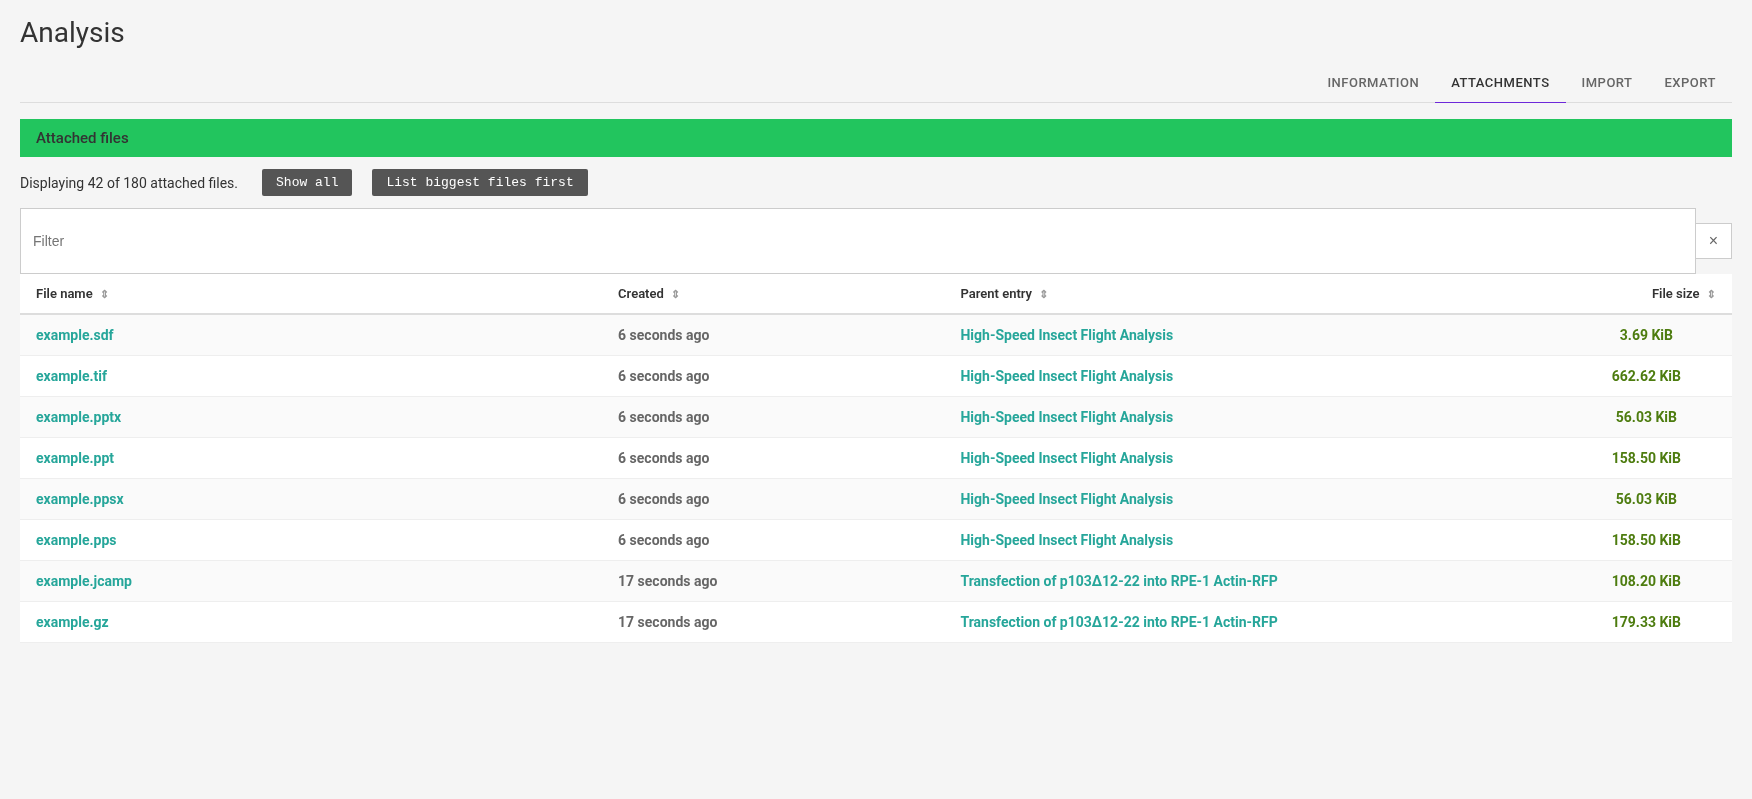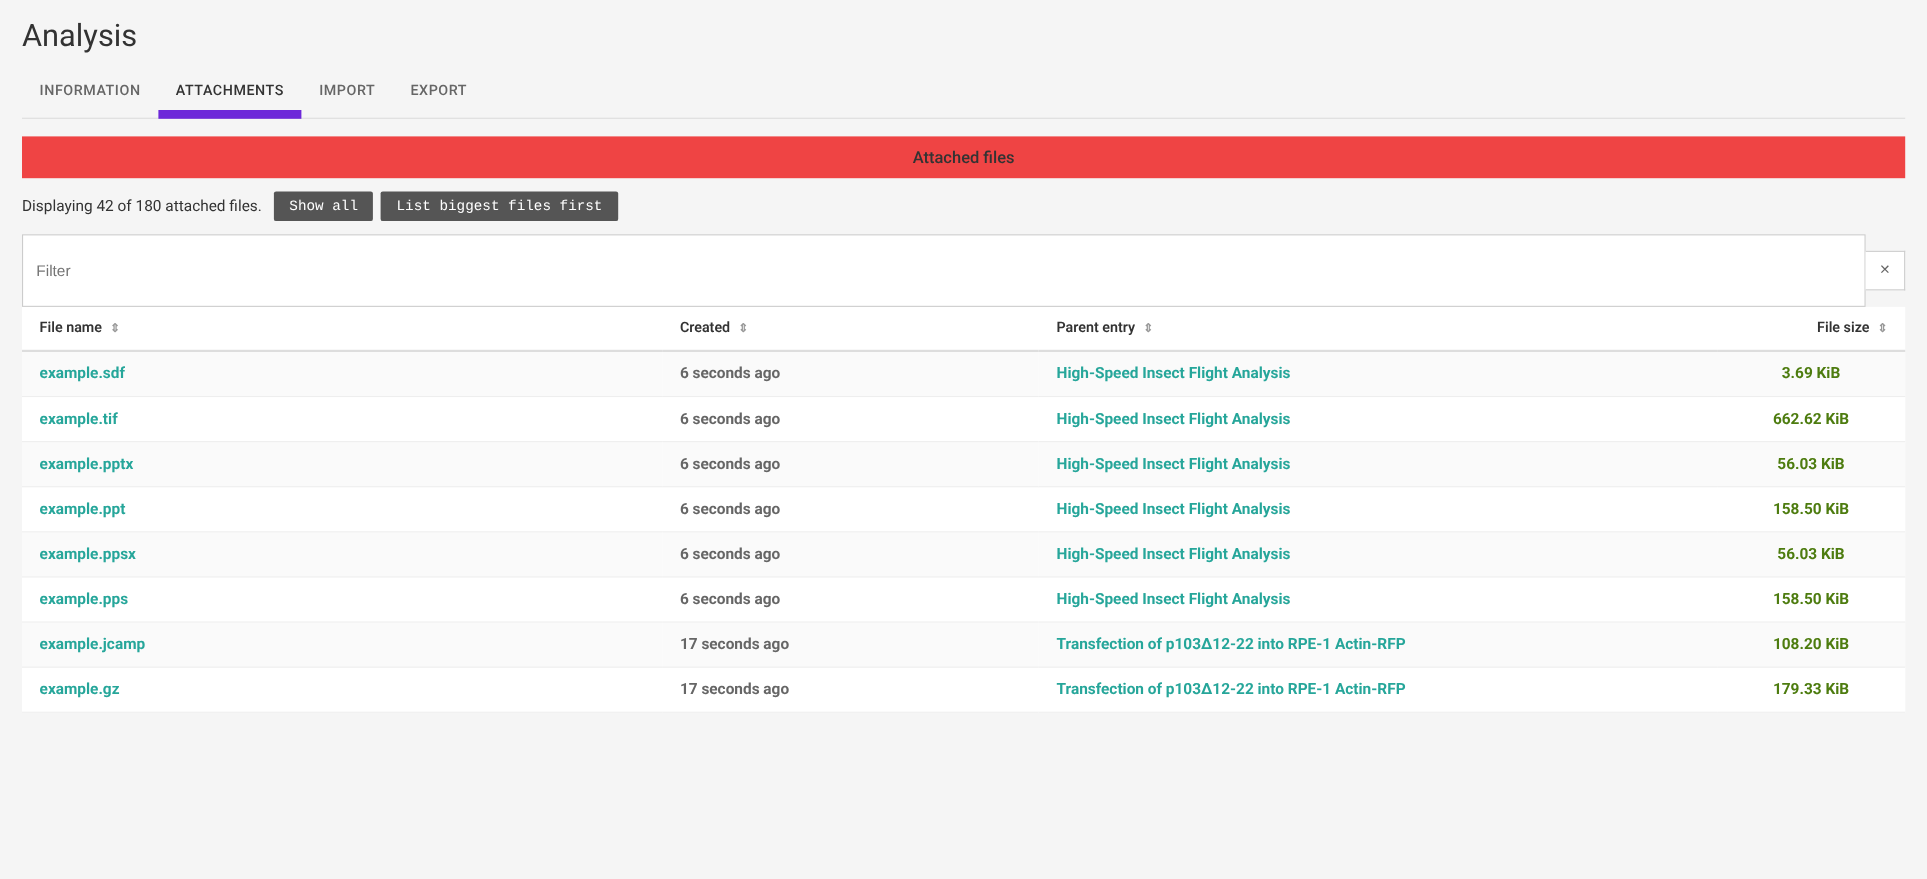--- a/index.html
+++ b/index.html
@@ -17,54 +17,54 @@
     .page-title {
       font-size: 28px;
       font-weight: 400;
       color: #333;
       margin-bottom: 16px;
     }
     .tabs {
       display: flex;
       border-bottom: 1px solid #ddd;
       margin-bottom: 0;
+      justify-content: flex-end;
     }
     .tab {
       padding: 10px 16px;
       font-size: 13px;
       font-weight: 500;
       color: #666;
       cursor: pointer;
       text-transform: uppercase;
       letter-spacing: 0.5px;
       text-decoration: none;
       border-bottom: 3px solid transparent;
       margin-bottom: -1px;
     }
     .tab.active {
       color: #333;
-      border-bottom: 8px solid #6d28d9;
+      border-bottom: 1px solid #6d28d9;
     }
     .content-area {
       margin-top: 0;
     }
     .section-header {
-      background: #ef4444;
+      background: #22c55e;
       padding: 10px 16px;
       font-size: 15px;
       font-weight: 500;
       color: #333;
       margin-top: 16px;
-      text-align: center;
     }
     .toolbar {
       display: flex;
       align-items: center;
       padding: 12px 0;
-      gap: 7px;
+      gap: 20px;
     }
     .toolbar-text {
       font-size: 14px;
       color: #333;
       margin-right: 4px;
     }
     .btn {
       padding: 6px 14px;
       font-size: 13px;
       font-weight: 500;

